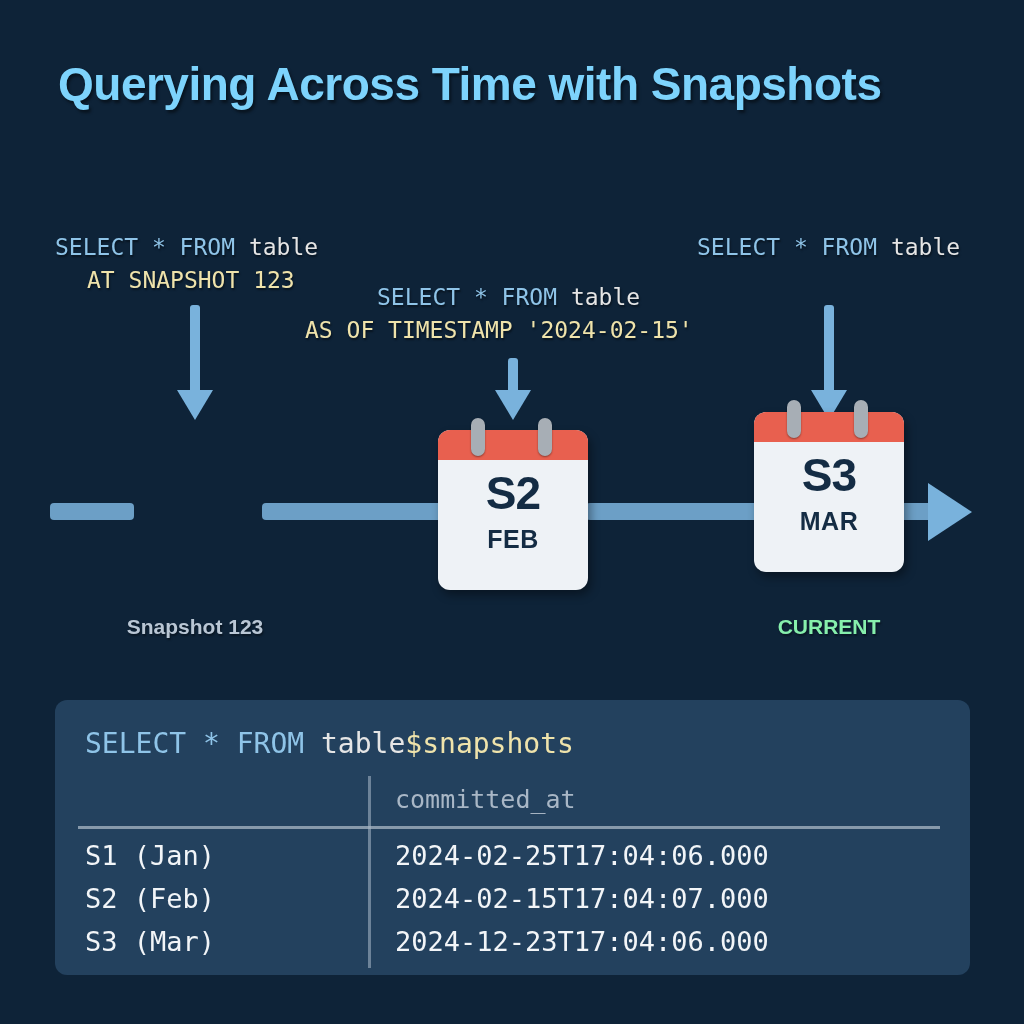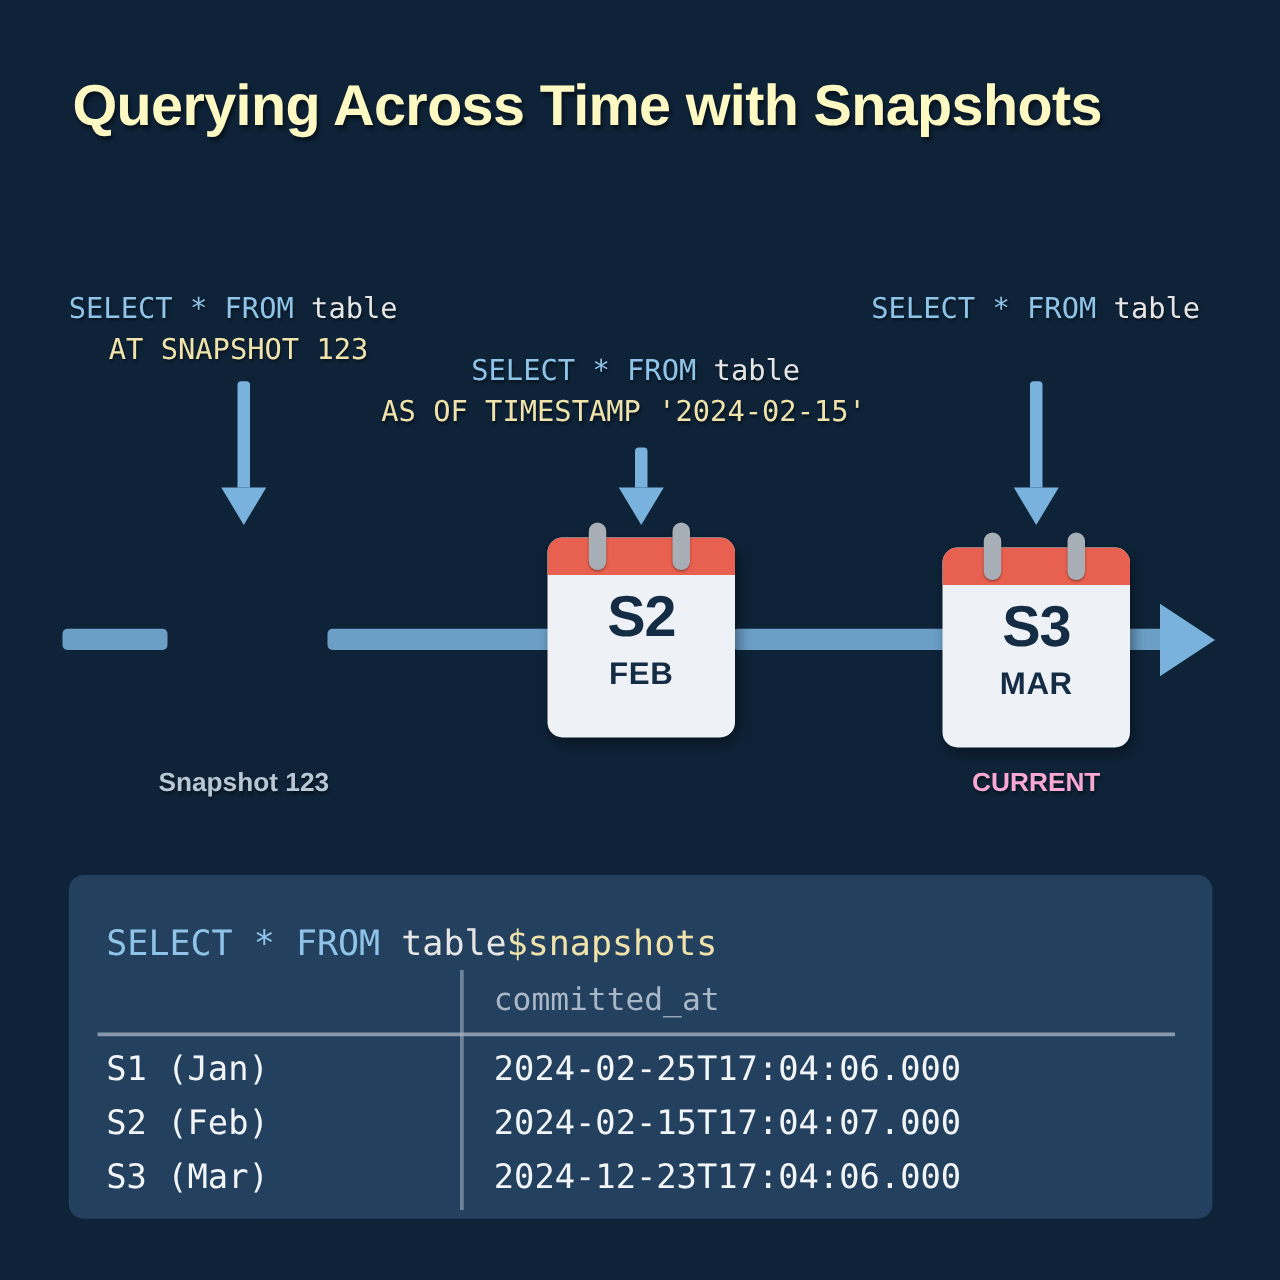--- a/index.html
+++ b/index.html
@@ -8,21 +8,21 @@
     background:#0e2338;
     font-family:"Liberation Sans",sans-serif;
     position:relative;
   }
   #stage{position:absolute;left:0;top:0;width:1024px;height:1024px;}
 
   
   .title{
     position:absolute;left:58px;top:57px;
     font-family:"Liberation Sans",sans-serif;
-    font-size:46px;font-weight:bold;color:#fef9c3;
+    font-size:46px;font-weight:bold;color:#7dd3fc;
     letter-spacing:-0.5px;
     text-shadow:2px 3px 3px rgba(0,0,0,0.45);
     white-space:nowrap;
   }
 
   
   .query{
     position:absolute;
     font-family:"DejaVu Sans Mono","Liberation Mono",monospace;
     font-size:23px;
@@ -87,29 +87,29 @@
     font-family:"Liberation Sans",sans-serif;letter-spacing:0.5px;
   }
   .cal-caption{
     position:absolute;width:220px;text-align:center;
     font-size:21px;font-weight:bold;
     font-family:"Liberation Sans",sans-serif;
     text-shadow:1px 2px 2px rgba(0,0,0,0.4);
     white-space:nowrap;
   }
   .cap-normal{color:#b9c6d4;}
-  .cap-current{color:#f9a8d4;}
+  .cap-current{color:#86efac;}
 
   
   .panel{
     position:absolute;left:55px;top:700px;width:915px;height:275px;
     background:#23415e;border-radius:12px;
   }
   .panel-query{
-    position:absolute;left:30px;top:38px;
+    position:absolute;left:30px;top:27px;
     font-family:"DejaVu Sans Mono","Liberation Mono",monospace;
     font-size:28px;white-space:nowrap;
   }
   .tbl-head{
     position:absolute;top:85px;
     font-family:"DejaVu Sans Mono","Liberation Mono",monospace;
     font-size:25px;color:#a9b7c6;white-space:nowrap;
   }
   .th-1{left:30px;}
   .th-2{left:340px;}
@@ -182,21 +182,21 @@
   <div class="cal" style="left:438px;top:430px;">
     <div class="cal-body">
       <div class="cal-top"></div>
       <div class="cal-sn">S2</div>
       <div class="cal-mo">FEB</div>
     </div>
     <div class="cal-ring l"></div>
     <div class="cal-ring r"></div>
   </div>
 
-  <div class="cal" style="left:754px;top:438px;padding-left:36px;">
+  <div class="cal" style="left:754px;top:412px;padding-left:36px;">
     <div class="cal-body">
       <div class="cal-top"></div>
       <div class="cal-sn">S3</div>
       <div class="cal-mo">MAR</div>
     </div>
     <div class="cal-ring l"></div>
     <div class="cal-ring r"></div>
   </div>
   <div class="cal-caption cap-current" style="left:719px;top:615px;">CURRENT</div>
 

